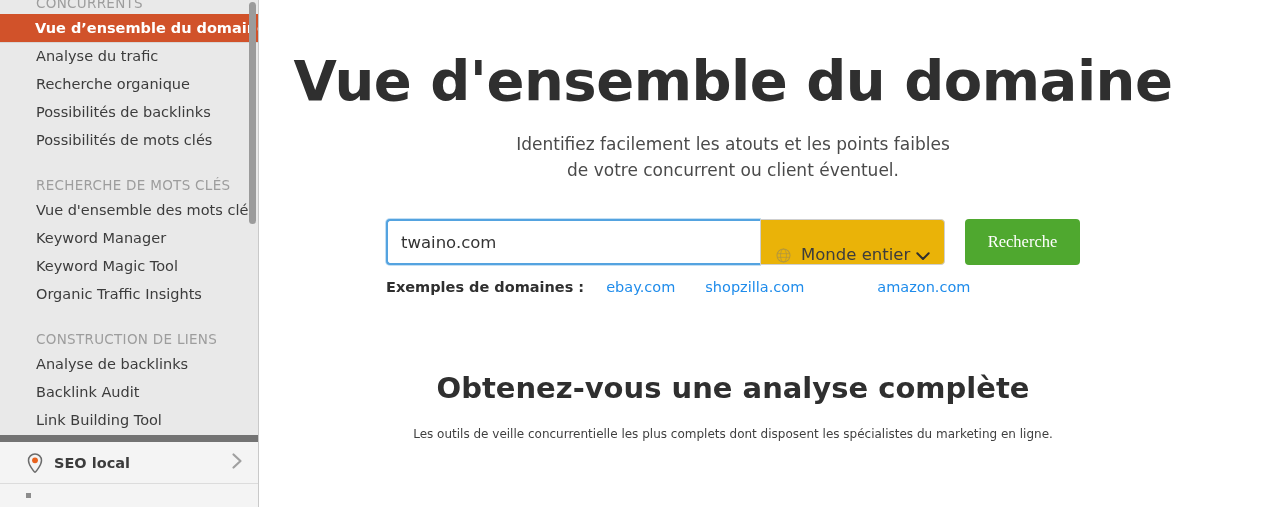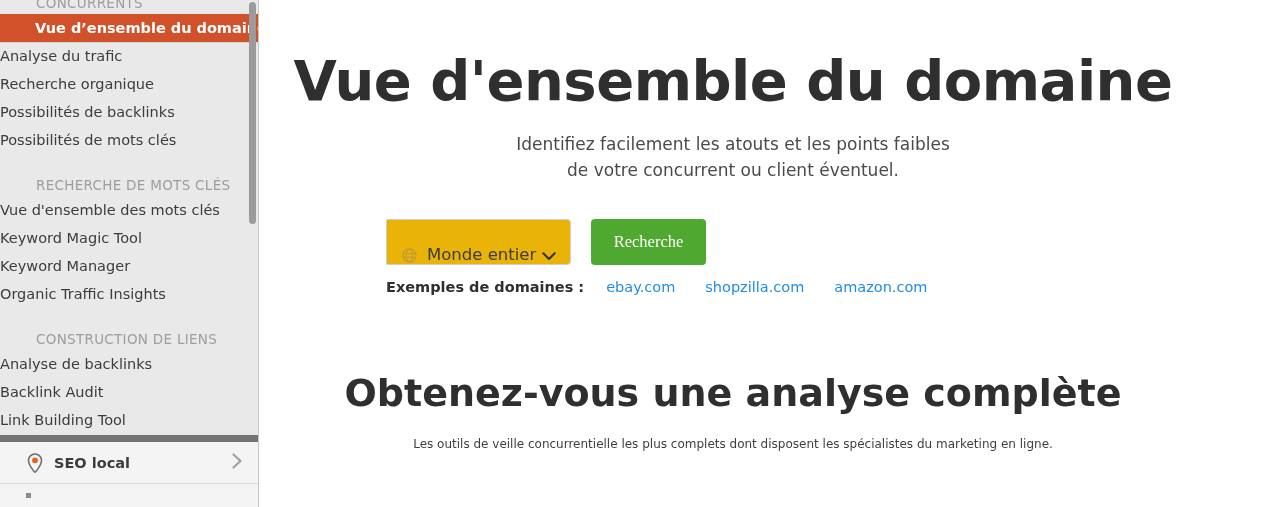--- a/index.html
+++ b/index.html
@@ -53,20 +53,21 @@
     line-height: 22px;
     text-transform: uppercase;
     white-space: nowrap;
   }
   .nav-group-label.first {
     margin-top: -8px;
   }
   .nav-item {
     height: 28px;
     line-height: 28px;
+    padding-left: 36px;
     font-size: 14.5px;
     color: #3c3c3c;
     white-space: nowrap;
     cursor: pointer;
   }
   .nav-item.active {
     background: #d1522a;
     color: #ffffff;
     font-weight: bold;
     padding-left: 35px;
@@ -261,30 +262,30 @@
     margin-right: 22px;
     white-space: nowrap;
   }
   .example-link {
     color: #1f8ceb;
     text-decoration: none;
     margin-right: 30px;
     cursor: pointer;
     white-space: nowrap;
   }
-  .example-link:last-child { margin-right: 0; }
+  .example-link:last-child { margin-right: 0; margin-left: 43px; }
 
   
   .section2 {
     margin-top: 76px;
     text-align: center;
   }
   .section2-title {
     margin: 16px;
-    font-size: 38px;
+    font-size: 29px;
     font-weight: bold;
     color: #2f2f2f;
   }
   .section2-sub {
     margin: 22px 0 0 0;
     font-size: 12px;
     color: #3f3f3f;
   }
 </style>
 </head>
@@ -306,22 +307,22 @@
             <li class="nav-item">Possibilités de mots clés</li>
           </ul>
         </div>
 
         <div class="nav-spacer"></div>
 
         <div class="nav-group">
           <div class="nav-group-label">RECHERCHE DE MOTS CLÉS</div>
           <ul class="nav-list">
             <li class="nav-item">Vue d'ensemble des mots clés</li>
+            <li class="nav-item">Keyword Manager</li>
             <li class="nav-item">Keyword Magic Tool</li>
-            <li class="nav-item">Keyword Manager</li>
             <li class="nav-item">Organic Traffic Insights</li>
           </ul>
         </div>
 
         <div class="nav-spacer"></div>
 
         <div class="nav-group">
           <div class="nav-group-label">CONSTRUCTION DE LIENS</div>
           <ul class="nav-list">
             <li class="nav-item">Analyse de backlinks</li>
@@ -363,20 +364,21 @@
       <p class="hero-sub">
         <span>Identifiez facilement les atouts et les points faibles</span><br>
         <span>de votre concurrent ou client éventuel.</span>
       </p>
     </section>
 
     <section class="search-wrap">
       <div class="search-col">
 
         <div class="search-row">
+          <input class="search-input" type="text" value="twaino.com" style="">
 
           <div class="region-select">
             <span class="globe">
               <svg width="17" height="17" viewBox="0 0 24 24" aria-hidden="true">
                 <circle cx="12" cy="12" r="9.2" fill="none" stroke="#777" stroke-width="1.5"></circle>
                 <ellipse cx="12" cy="12" rx="4.2" ry="9.2" fill="none" stroke="#777" stroke-width="1.2"></ellipse>
                 <path d="M3 9.4h18M3 14.6h18" stroke="#777" stroke-width="1.2" fill="none"></path>
               </svg>
             </span>
             <span class="region-label">Monde entier</span>

